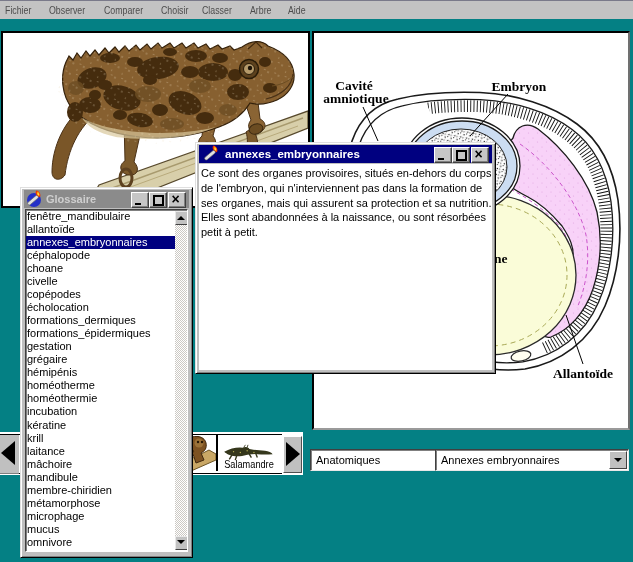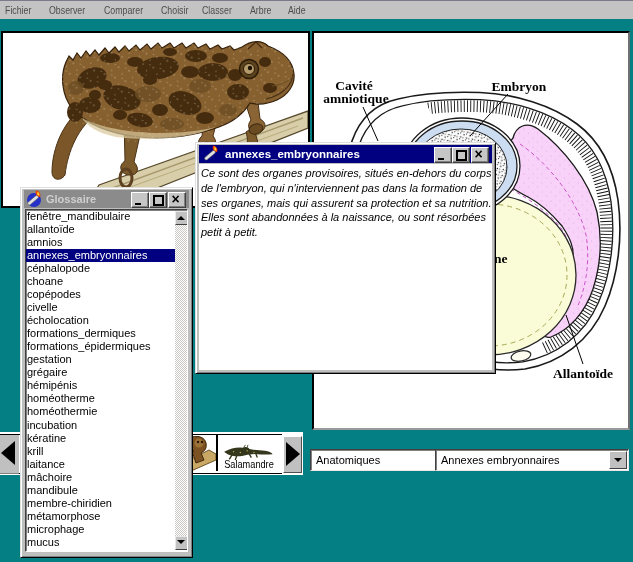--- a/index.html
+++ b/index.html
@@ -50,21 +50,21 @@
 #gscroll{position:absolute;right:0;top:1px;width:12px;bottom:1px;
  background:repeating-conic-gradient(#ffffff 0% 25%, #ccc9c4 0% 50%) 0 0/2px 2px;}
 .sbtn{position:absolute;left:0;width:11px;height:12px;background:#c2c2c2;
  border:1px solid;border-color:#e8e8e8 #404040 #404040 #e8e8e8;}
 .sbtn .ar{position:absolute;left:1px;width:0;height:0;border:4px solid transparent;}
 
 #popup{left:195px;top:142px;width:299px;height:230px;}
 #popup .tbar{background:#000080;}
 #ptitle{position:absolute;left:26px;top:3px;font-size:11.5px;font-weight:bold;color:#fff;}
 #pbody{position:absolute;left:3px;top:21px;right:3px;bottom:3px;background:#fff;
- font-size:11px;line-height:14.8px;color:#000;padding:2px 17px 0 2px;white-space:nowrap;font-style:italic;}
+ font-size:11px;line-height:14.8px;color:#000;padding:2px 17px 0 2px;white-space:nowrap;}
 </style></head>
 <body>
 <div id="menubar" class="abs">
 <span style="left:5px">Fichier</span>
     <span style="left:49px">Observer</span>
 <span style="left:104px">Comparer</span>
     <span style="left:161px">Choisir</span>
 <span style="left:202px">Classer</span>
     <span style="left:250px">Arbre</span>
 <span style="left:288px">Aide</span>
@@ -259,26 +259,25 @@
   <div class="tbtn" style="right:22px">
         <div class="glyph-max"></div>
       </div>
   <div class="tbtn" style="right:3px">
         <div class="glyph-x">×</div>
       </div>
  </div>
  <div id="glist">
   <div class="it">fenêtre_mandibulaire</div>
   <div class="it">allantoïde</div>
-  <div class="it">amnios</div>
   <div class="it sel">annexes_embryonnaires</div>
   <div class="it">céphalopode</div>
   <div class="it">choane</div>
+  <div class="it">civelle</div>
   <div class="it">copépodes</div>
-  <div class="it">civelle</div>
   <div class="it">écholocation</div>
   <div class="it">formations_dermiques</div>
   <div class="it">formations_épidermiques</div>
   <div class="it">gestation</div>
   <div class="it">grégaire</div>
   <div class="it">hémipénis</div>
   <div class="it">homéotherme</div>
   <div class="it">homéothermie</div>
   <div class="it">incubation</div>
   <div class="it">kératine</div>

